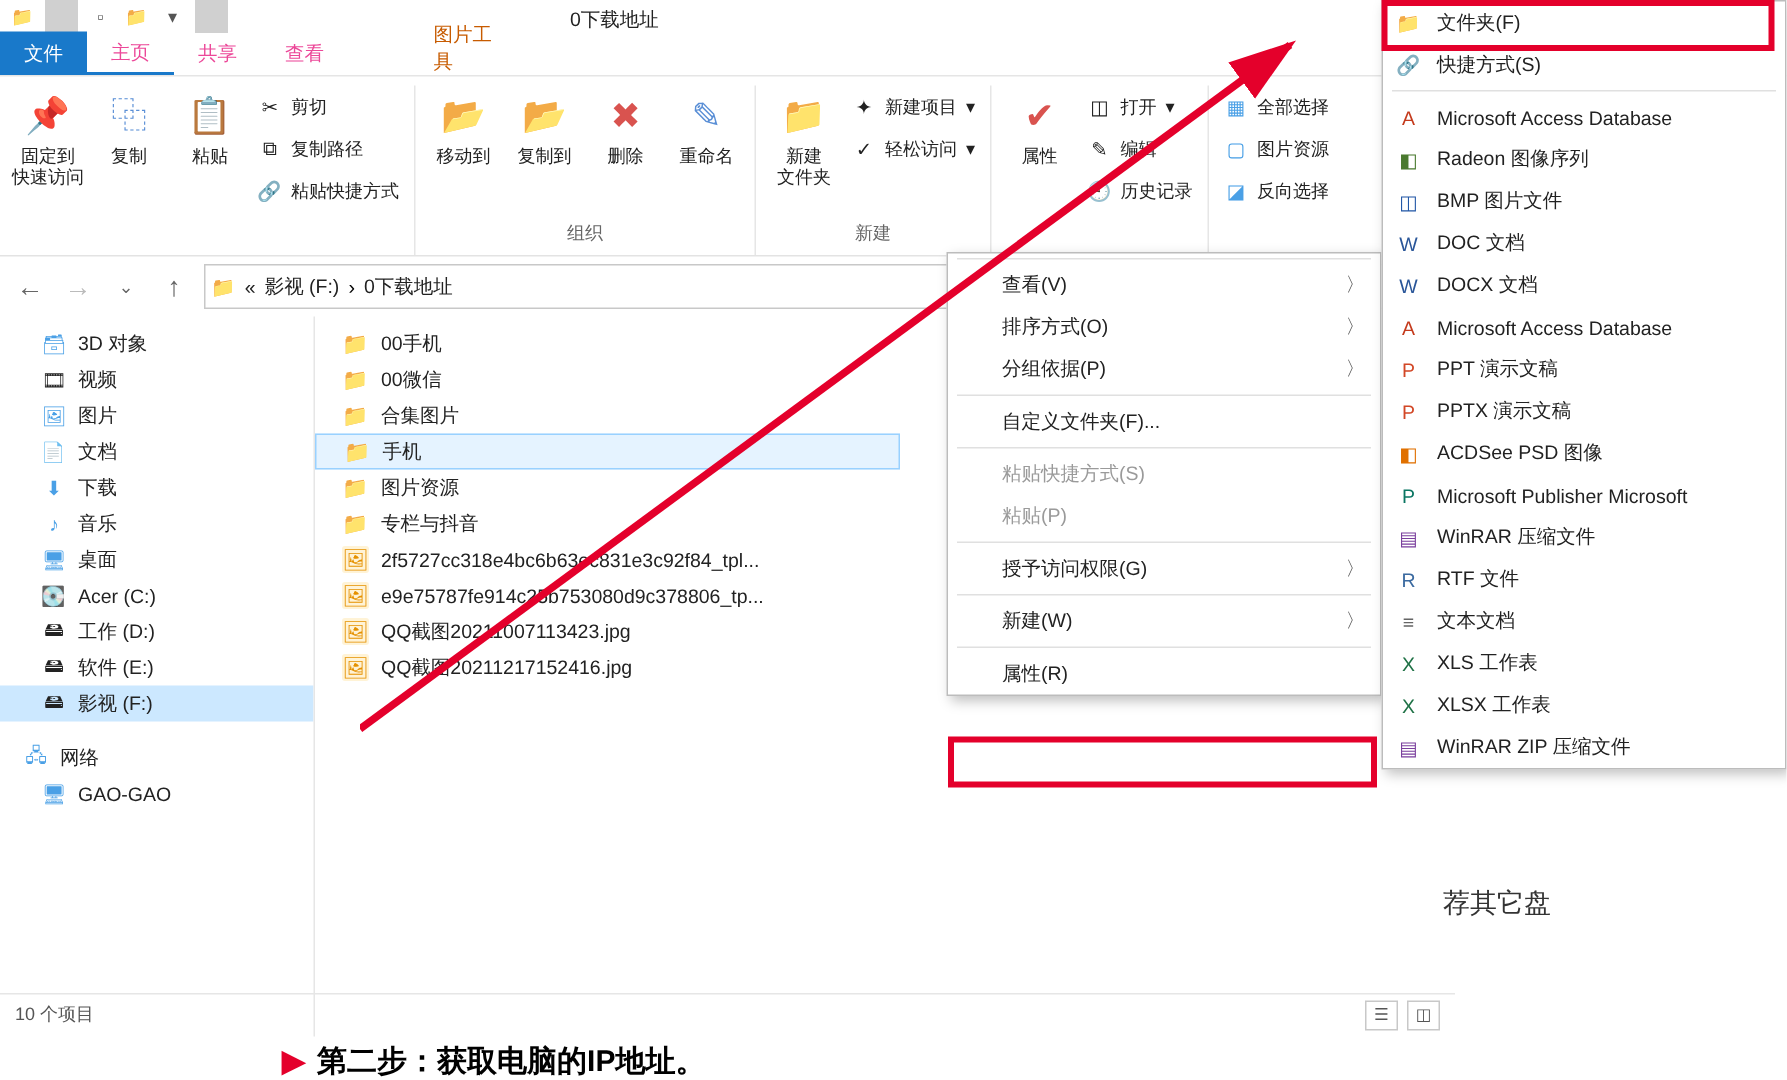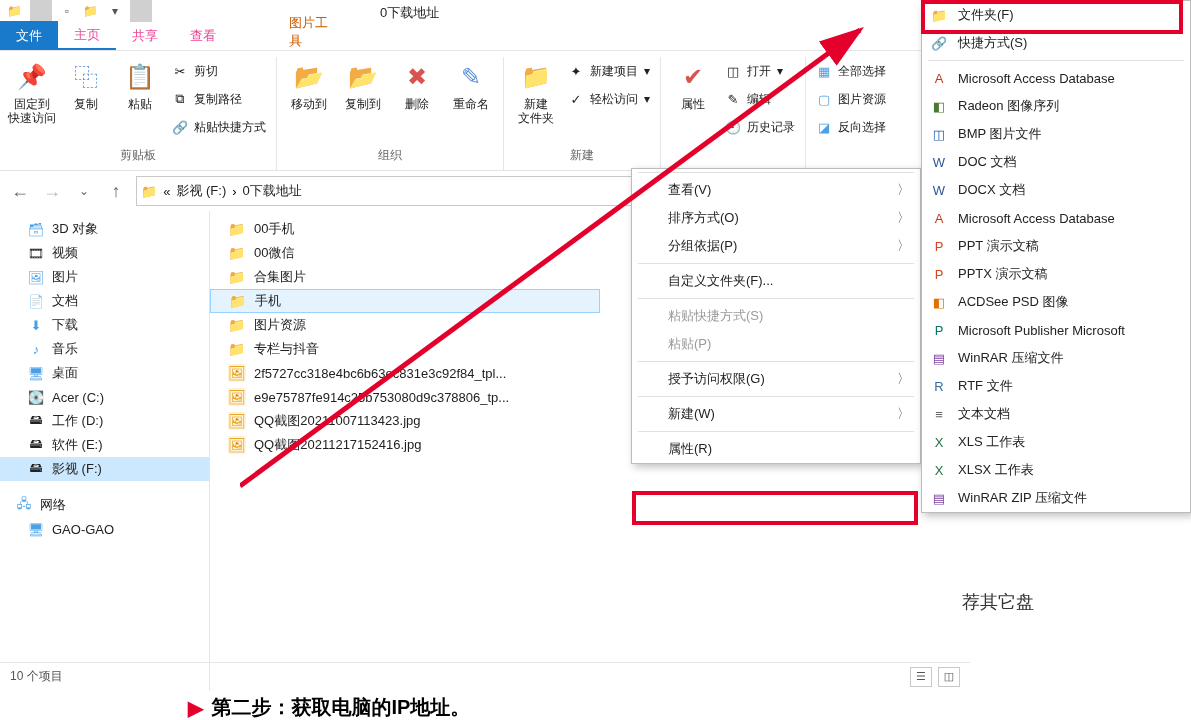--- a/index.html
+++ b/index.html
@@ -137,21 +137,20 @@
         <div class="smallbtn">
             <span class="sicon">⧉</span>
             <span>复制路径</span>
           </div>
         <div class="smallbtn">
             <span class="sicon">🔗</span>
             <span>粘贴快捷方式</span>
           </div>
       </div>
     </div>
-    <div class="glabel">剪贴板</div>
   </div>
 
   <div class="rgroup">
     <div class="gbody">
       <div class="bigbtn">
           <span class="bicon" style="color:#5a8fd6">📂</span>
           <span class="blabel">移动到</span>
         </div>
       <div class="bigbtn">
           <span class="bicon" style="color:#5a8fd6">📂</span>

